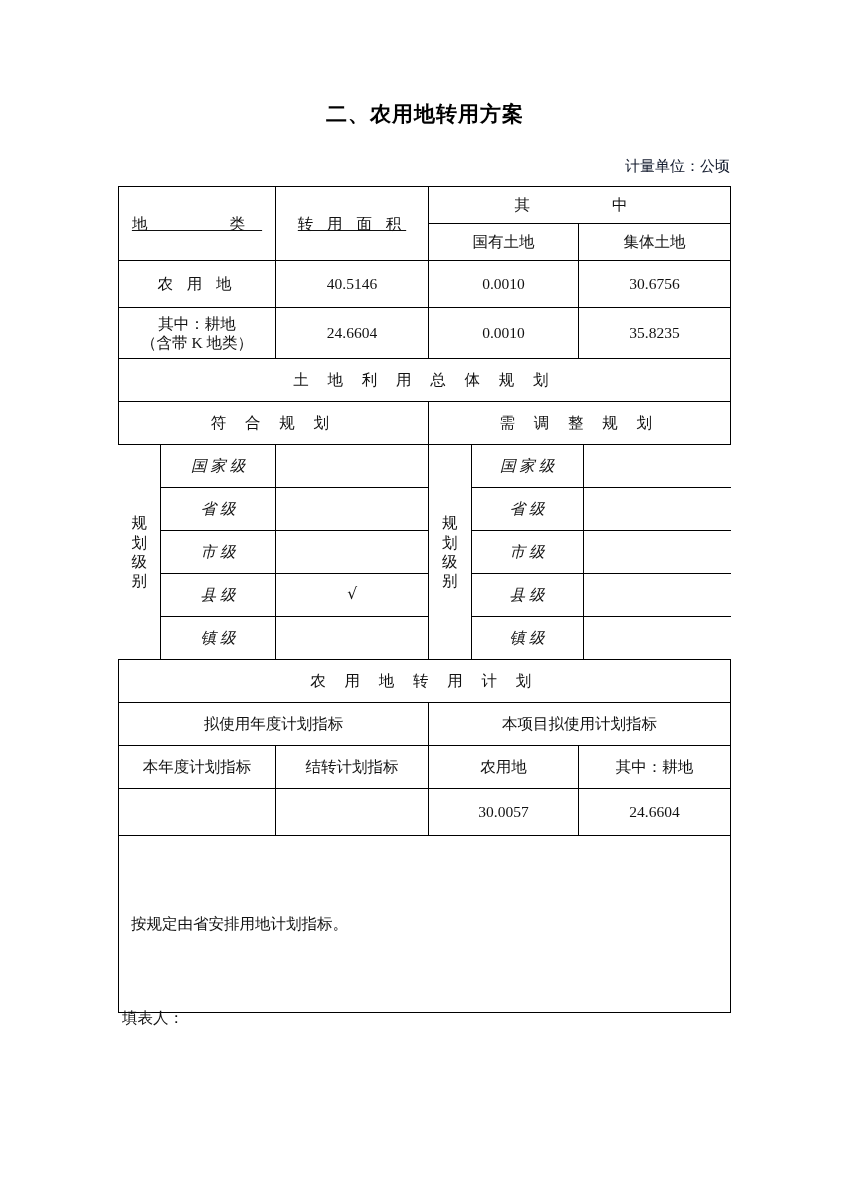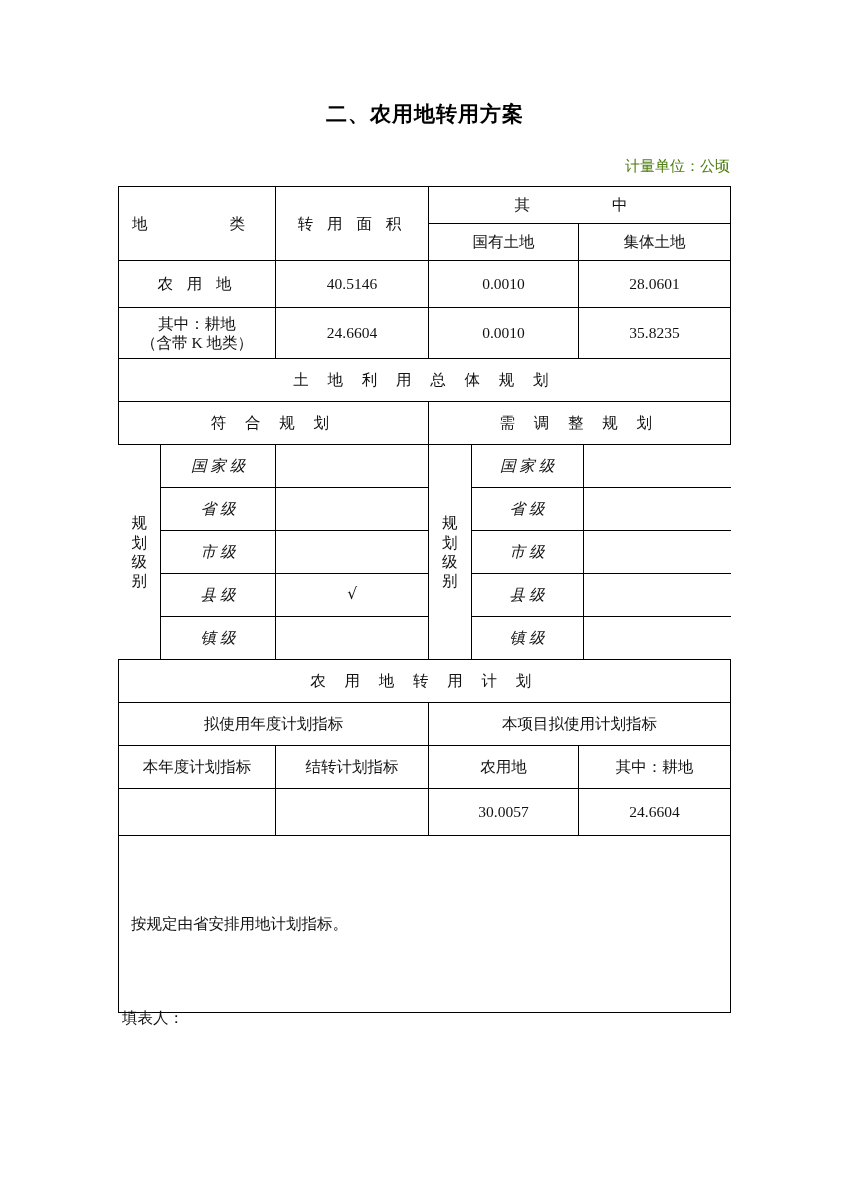--- a/index.html
+++ b/index.html
@@ -38,21 +38,21 @@
   }
 
   
   .unit-line {
     position: absolute;
     left: 0;
     top: 157px;
     width: 730px;
     text-align: right;
     font-size: 15px;
-    color: #4d7c0f;
+    color: #0f172a;
   }
 
   
   .form-table {
     position: absolute;
     left: 118px;
     top: 186px;
     width: 612px;
     border-collapse: collapse;
     table-layout: fixed;
@@ -70,21 +70,21 @@
   .sp2 { letter-spacing: 0.32em; padding-left: 0.32em; }
   .sp-wide { letter-spacing: 1.1em; padding-left: 1.1em; }
   .sp-title { letter-spacing: 0.48em; padding-left: 0.48em; }
 
   .num {
     font-family: "Liberation Serif", "DejaVu Serif", serif;
     font-size: 15.5px;
     word-spacing: 0.12em;
   }
 
-  .h-main   { height: 48px; }
+  .h-main   { height: 48px; text-decoration: underline; }
   .h-sub    { height: 36px; }
   .h-data   { height: 46px; }
   .h-two    { height: 50px; }
   .h-band   { height: 42px; }
   .h-level  { height: 42px; font-style: italic; }
   .h-note   { height: 176px; }
 
   .two-line { line-height: 1.45; font-size: 15px; }
 
   
@@ -141,21 +141,21 @@
       </tr>
       <tr>
         <td class="h-sub">国有土地</td>
         <td class="h-sub">集体土地</td>
       </tr>
 
       <tr>
         <td class="h-data sp2">农 用 地</td>
         <td class="h-data num">40.5146</td>
         <td class="h-data num">0.0010</td>
-        <td class="h-data num">28.0601</td>
+        <td class="h-data num">30.6756</td>
       </tr>
 
       <tr>
         <td class="h-two two-line">
           <div>其中：耕地</div>
           <div>（含带 K 地类）</div>
         </td>
         <td class="h-two num">24.6604</td>
         <td class="h-two num">0.0010</td>
         <td class="h-two num">35.8235</td>

